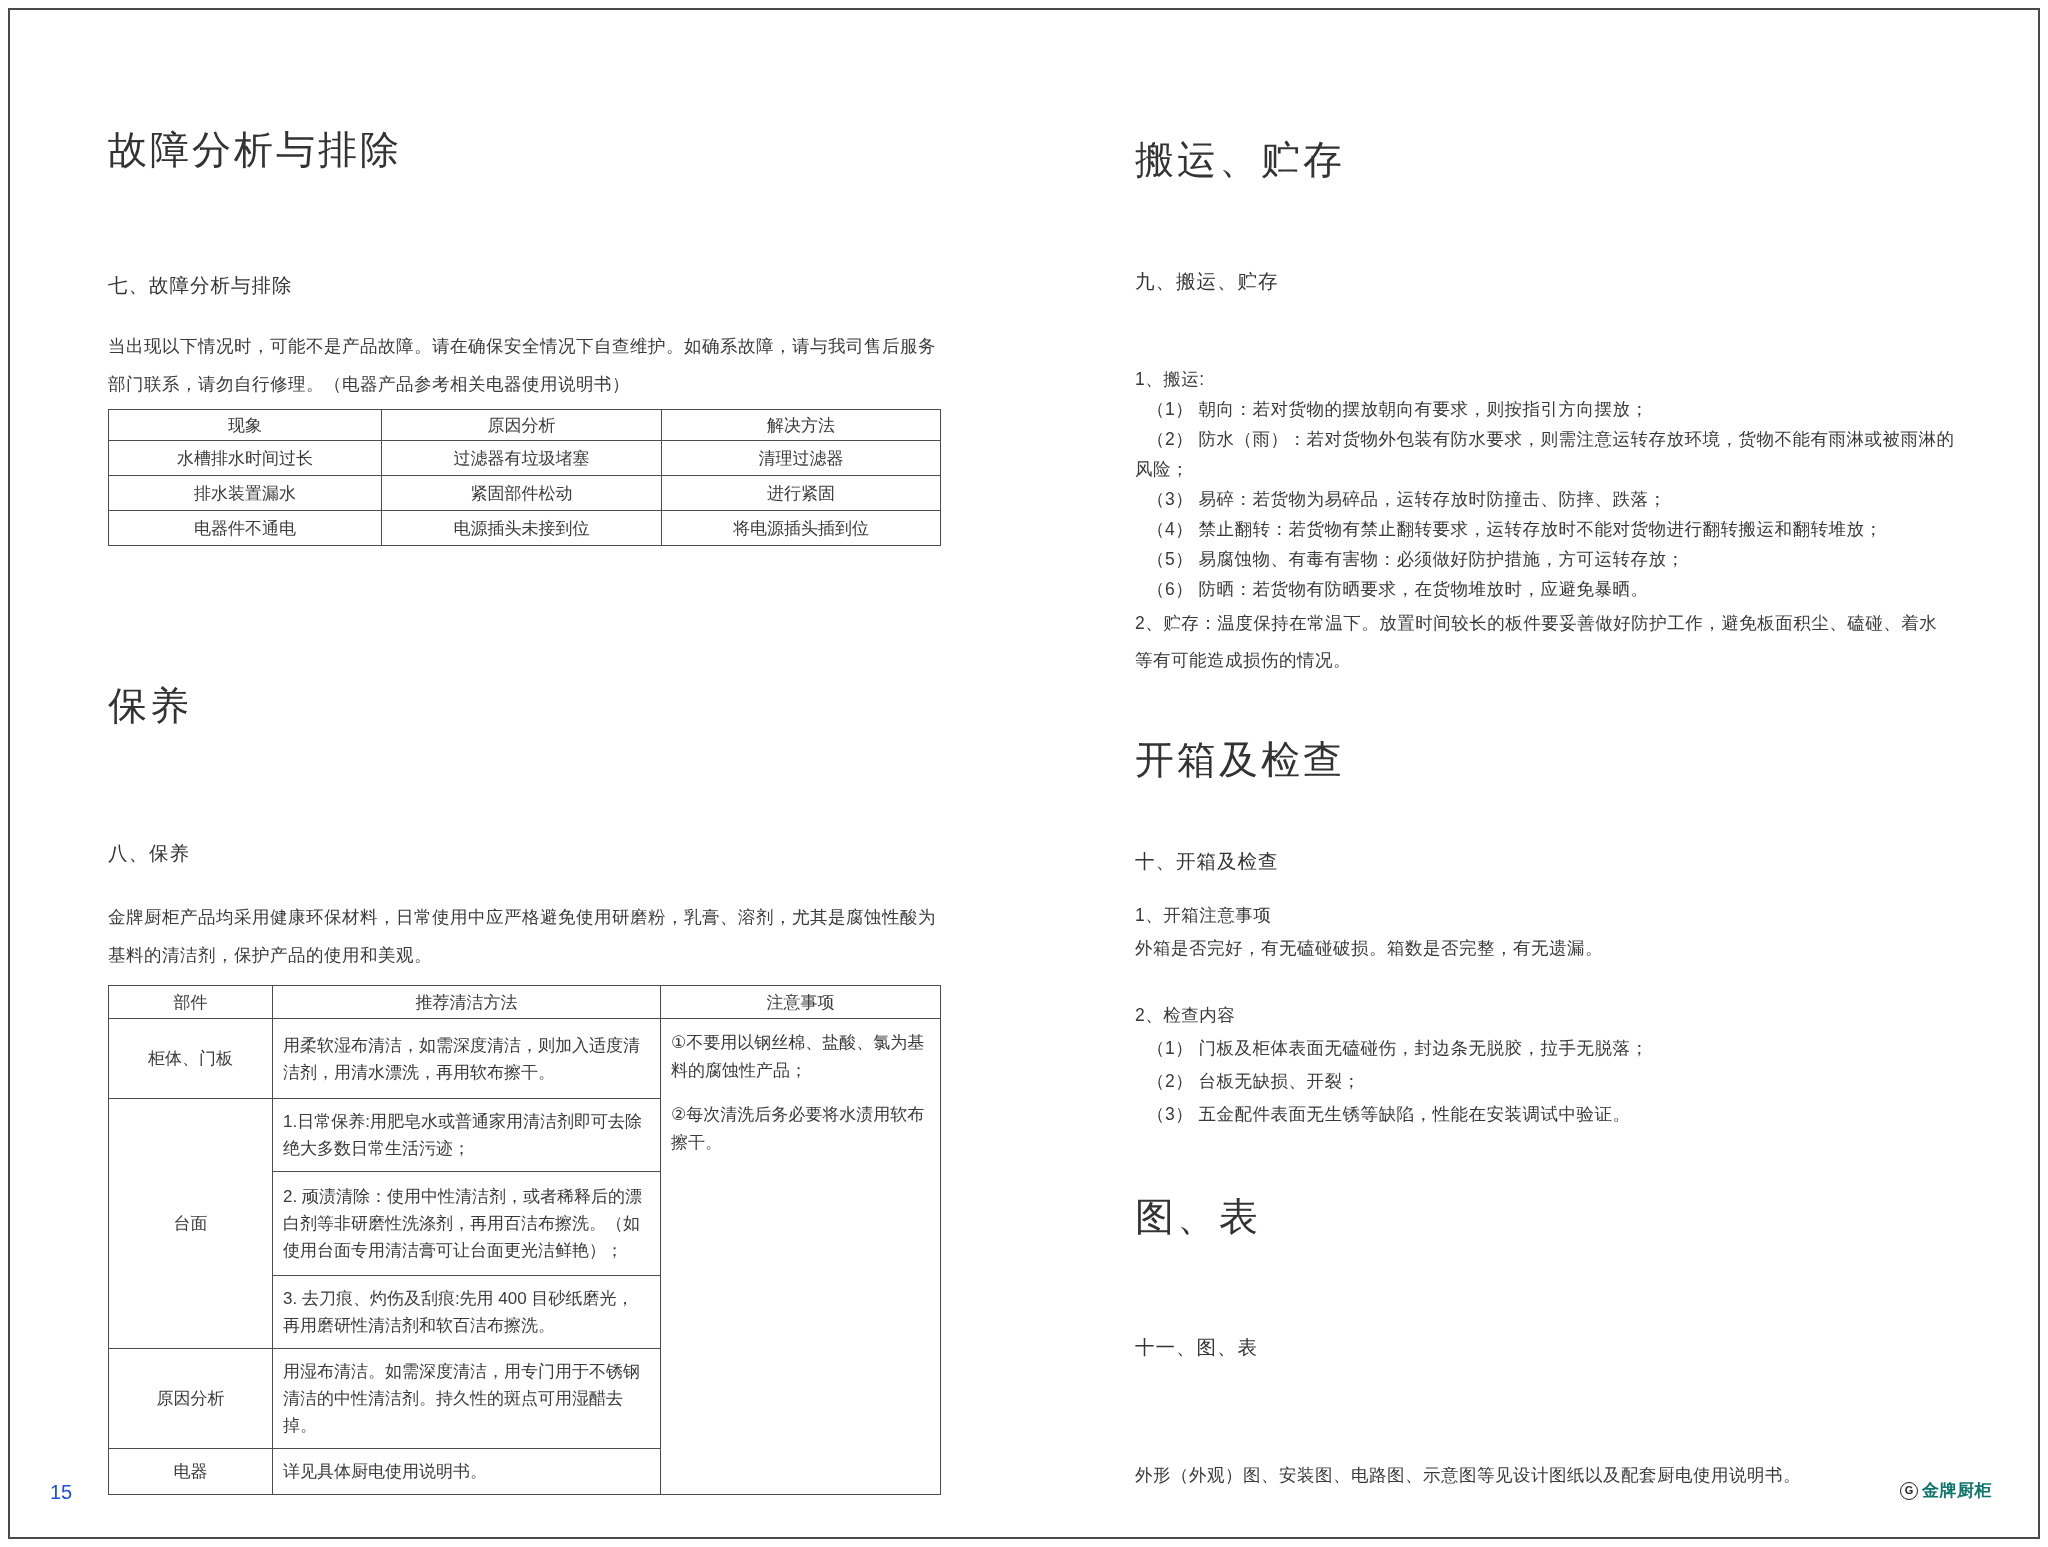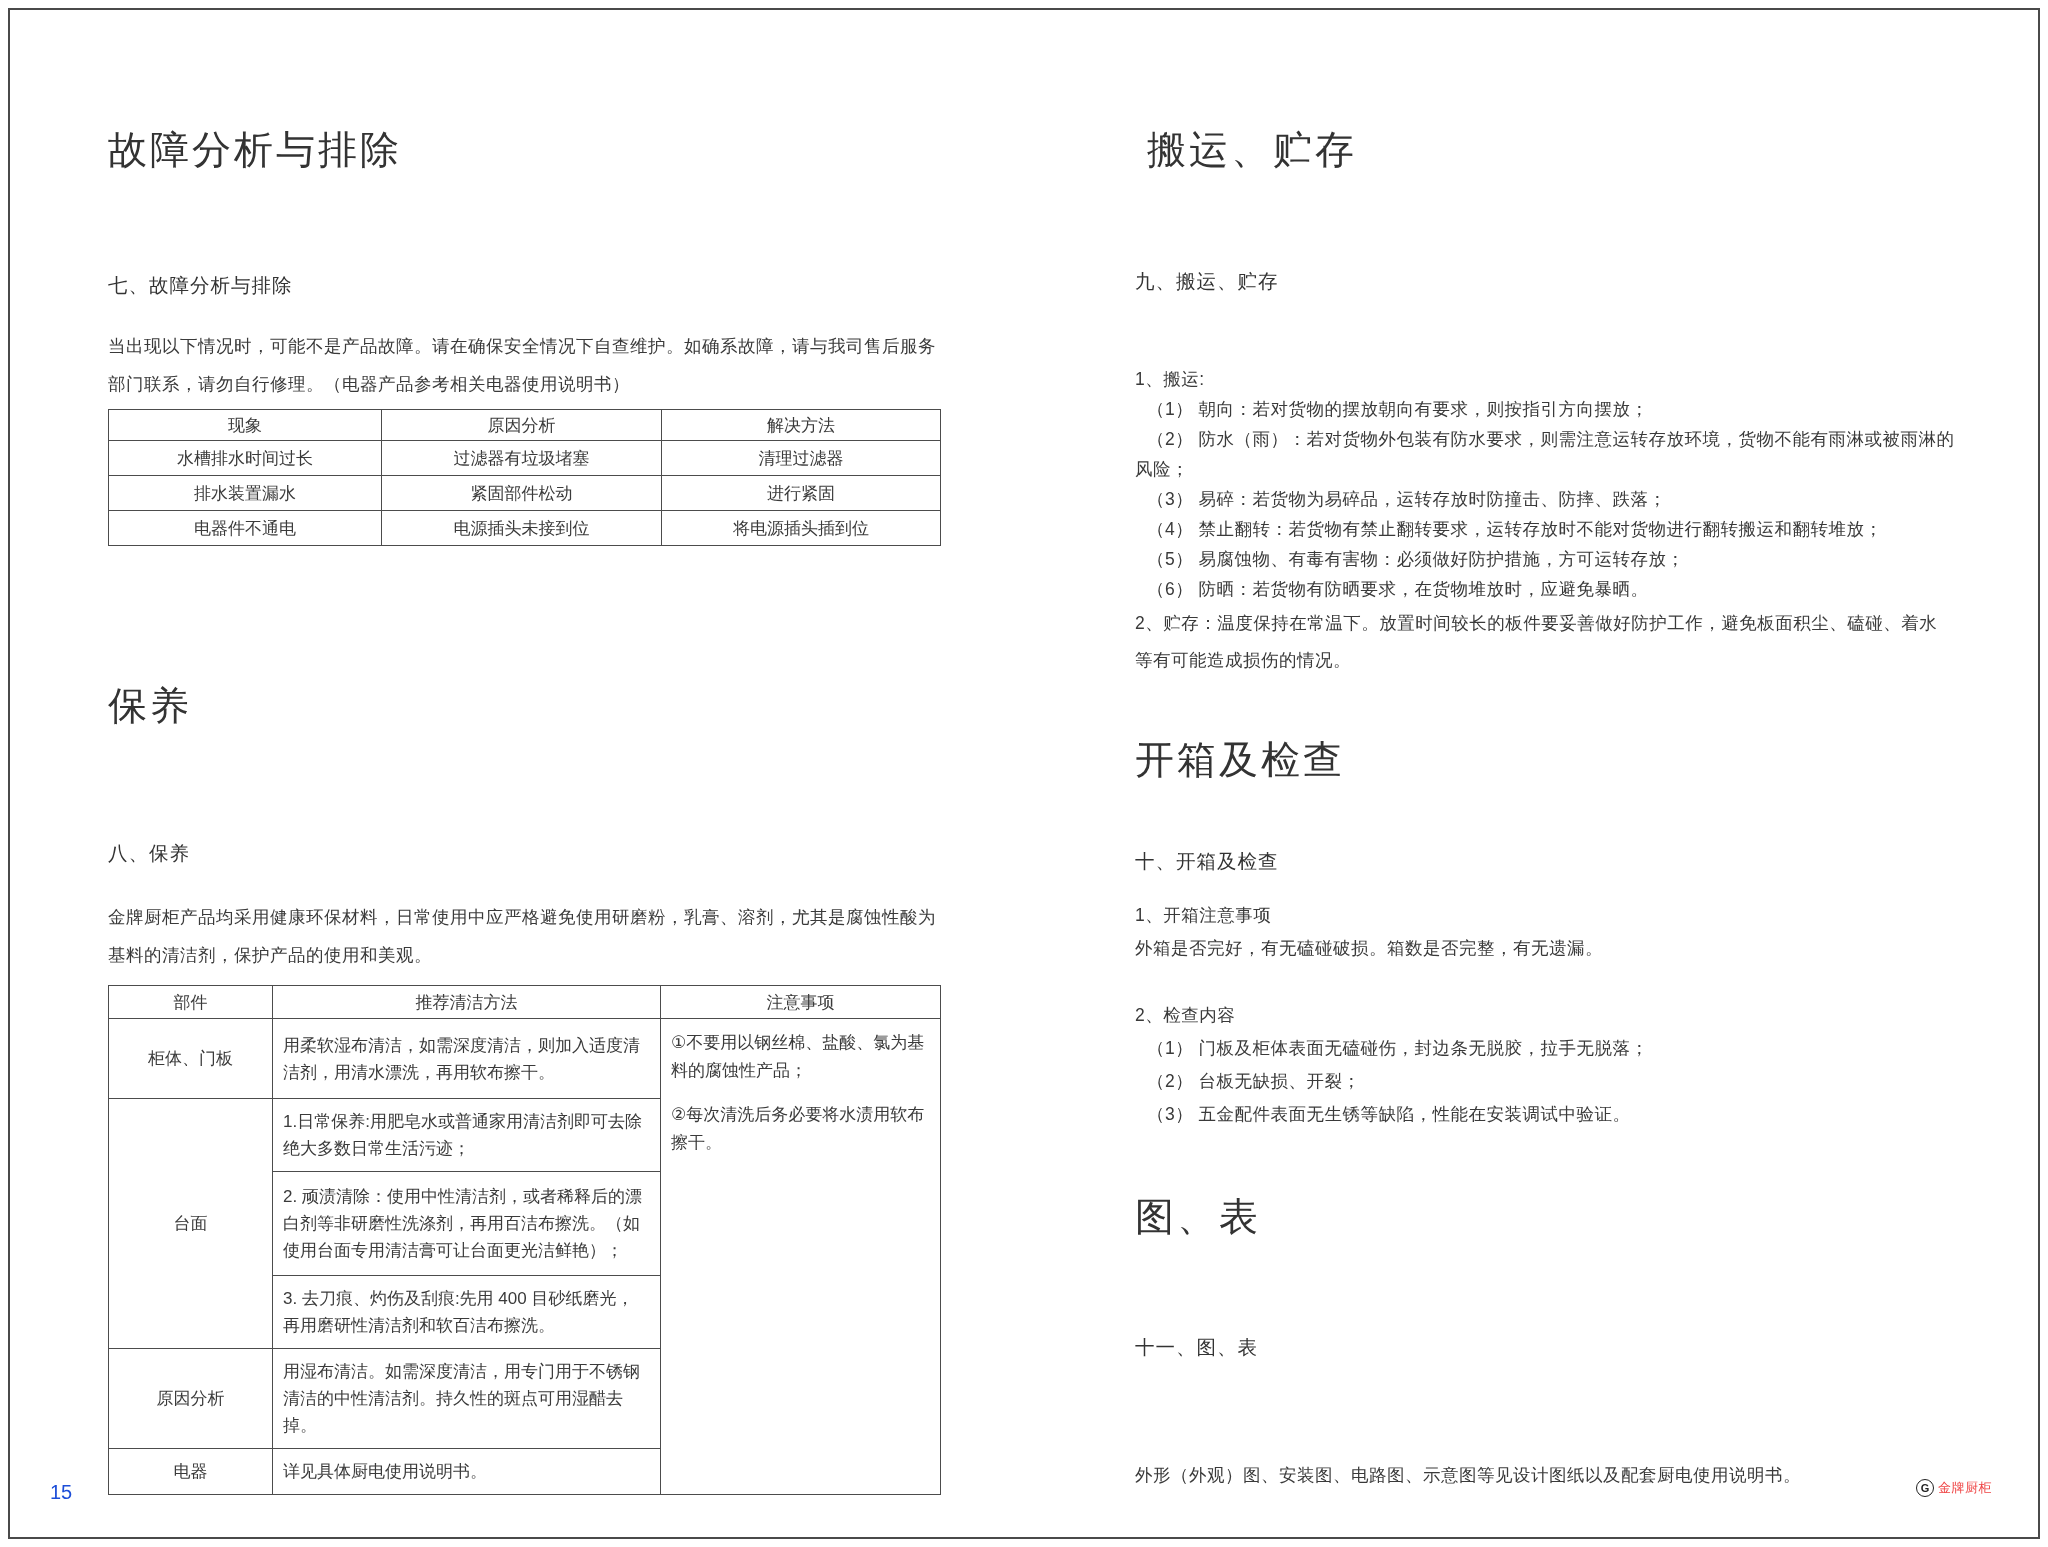--- a/index.html
+++ b/index.html
@@ -86,21 +86,21 @@
   }
   .brand-icon{
     width:16px;height:16px;
     border:1.5px solid #222222;
     border-radius:50%;
     display:inline-flex;align-items:center;justify-content:center;
     font-size:11px;font-weight:700;color:#222222;
     line-height:1;
   }
   .brand-name{
-    font-size:13px;font-weight:400;color:#ef4444;letter-spacing:0.5px;
+    font-size:17px;font-weight:700;color:#0f766e;letter-spacing:0.5px;
   }
 </style>
 </head>
 <body>
 
 <div class="sheet">
   <div class="sheet-border"></div>
 
   <div class="h1" style="left:108px;top:128px;">故障分析与排除</div>
   <div class="sec" style="left:108px;top:272px;">七、故障分析与排除</div>
@@ -174,21 +174,21 @@
       <td class="part">原因分析</td>
       <td class="method">用湿布清洁。如需深度清洁，用专门用于不锈钢清洁的中性清洁剂。持久性的斑点可用湿醋去掉。</td>
     </tr>
     <tr class="tr-app">
       <td class="part">电器</td>
       <td class="method">详见具体厨电使用说明书。</td>
     </tr>
   </tbody>
     </table>
 
-  <div class="h1" style="left:1135px;top:128px;margin-left:12px;">搬运、贮存</div>
+  <div class="h1" style="left:1135px;top:138px;">搬运、贮存</div>
   <div class="sec" style="left:1135px;top:268px;">九、搬运、贮存</div>
 
   <div class="list-block" style="left:1135px;top:331px;width:820px;margin-top:33px;">
     <div class="list-line">1、搬运:</div>
     <div class="list-line list-indent">（1） 朝向：若对货物的摆放朝向有要求，则按指引方向摆放；</div>
     <div class="list-line list-indent">（2） 防水（雨）：若对货物外包装有防水要求，则需注意运转存放环境，货物不能有雨淋或被雨淋的风险；</div>
     <div class="list-line list-indent">（3） 易碎：若货物为易碎品，运转存放时防撞击、防摔、跌落；</div>
     <div class="list-line list-indent">（4） 禁止翻转：若货物有禁止翻转要求，运转存放时不能对货物进行翻转搬运和翻转堆放；</div>
     <div class="list-line list-indent">（5） 易腐蚀物、有毒有害物：必须做好防护措施，方可运转存放；</div>
     <div class="list-line list-indent">（6） 防晒：若货物有防晒要求，在货物堆放时，应避免暴晒。</div>

